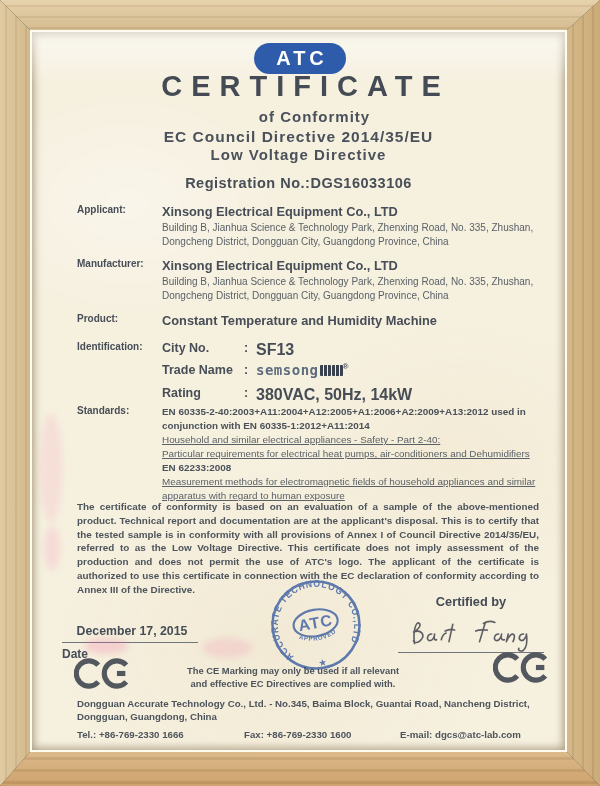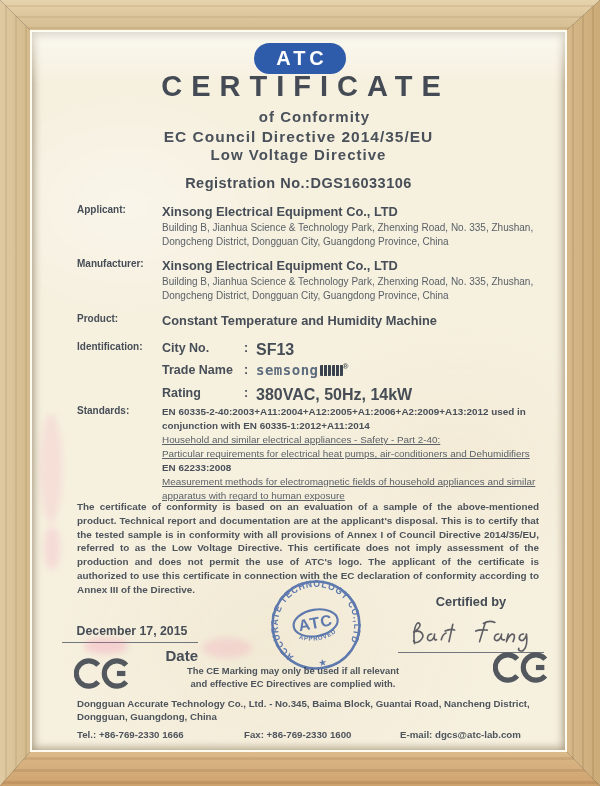--- a/index.html
+++ b/index.html
@@ -68,21 +68,21 @@
   .std-r{color:#5a6167;text-decoration:underline;}
   .declaration{left:45px;top:468px;width:462px;font-size:9.9px;font-weight:bold;line-height:13.8px;
     text-align:justify;color:#4d545c;}
 
   
   .certified-by{left:368px;top:562px;width:142px;text-align:center;font-size:12.8px;font-weight:bold;color:#434a53;}
   .sig-svg{left:368px;top:579px;z-index:6;}
   .sig-line{left:366px;top:620px;width:146px;border-top:1.4px solid #71767d;}
   .date-value{left:32px;top:592px;width:136px;text-align:center;font-size:12.3px;font-weight:bold;color:#464d56;}
   .date-line{left:30px;top:610px;width:136px;border-top:1.4px solid #71767d;}
-  .date-label{left:30px;top:615px;width:136px;text-align:right;font-size:15px;font-weight:bold;color:#474e57;}
+  .date-label{left:30px;top:615px;width:136px;text-align:left;font-size:12px;font-weight:bold;color:#474e57;}
 
   .stamp{left:231px;top:540px;width:106px;height:106px;transform:rotate(-10deg);
     mix-blend-mode:multiply;opacity:.88;z-index:7;}
   .ce-note{left:152px;top:632px;width:218px;text-align:center;font-size:9.4px;font-weight:bold;line-height:13px;color:#4d545c;z-index:3;}
   .ce-left{left:42px;top:624px;}
   .ce-right{left:461px;top:618px;}
 
   .footer-address{left:45px;top:665px;width:472px;font-size:9.7px;font-weight:bold;line-height:13px;color:#4d545c;}
   .contact{top:697px;font-size:9.7px;font-weight:bold;color:#4d545c;}
   .tel{left:45px;} .fax{left:212px;} .email{left:368px;}

